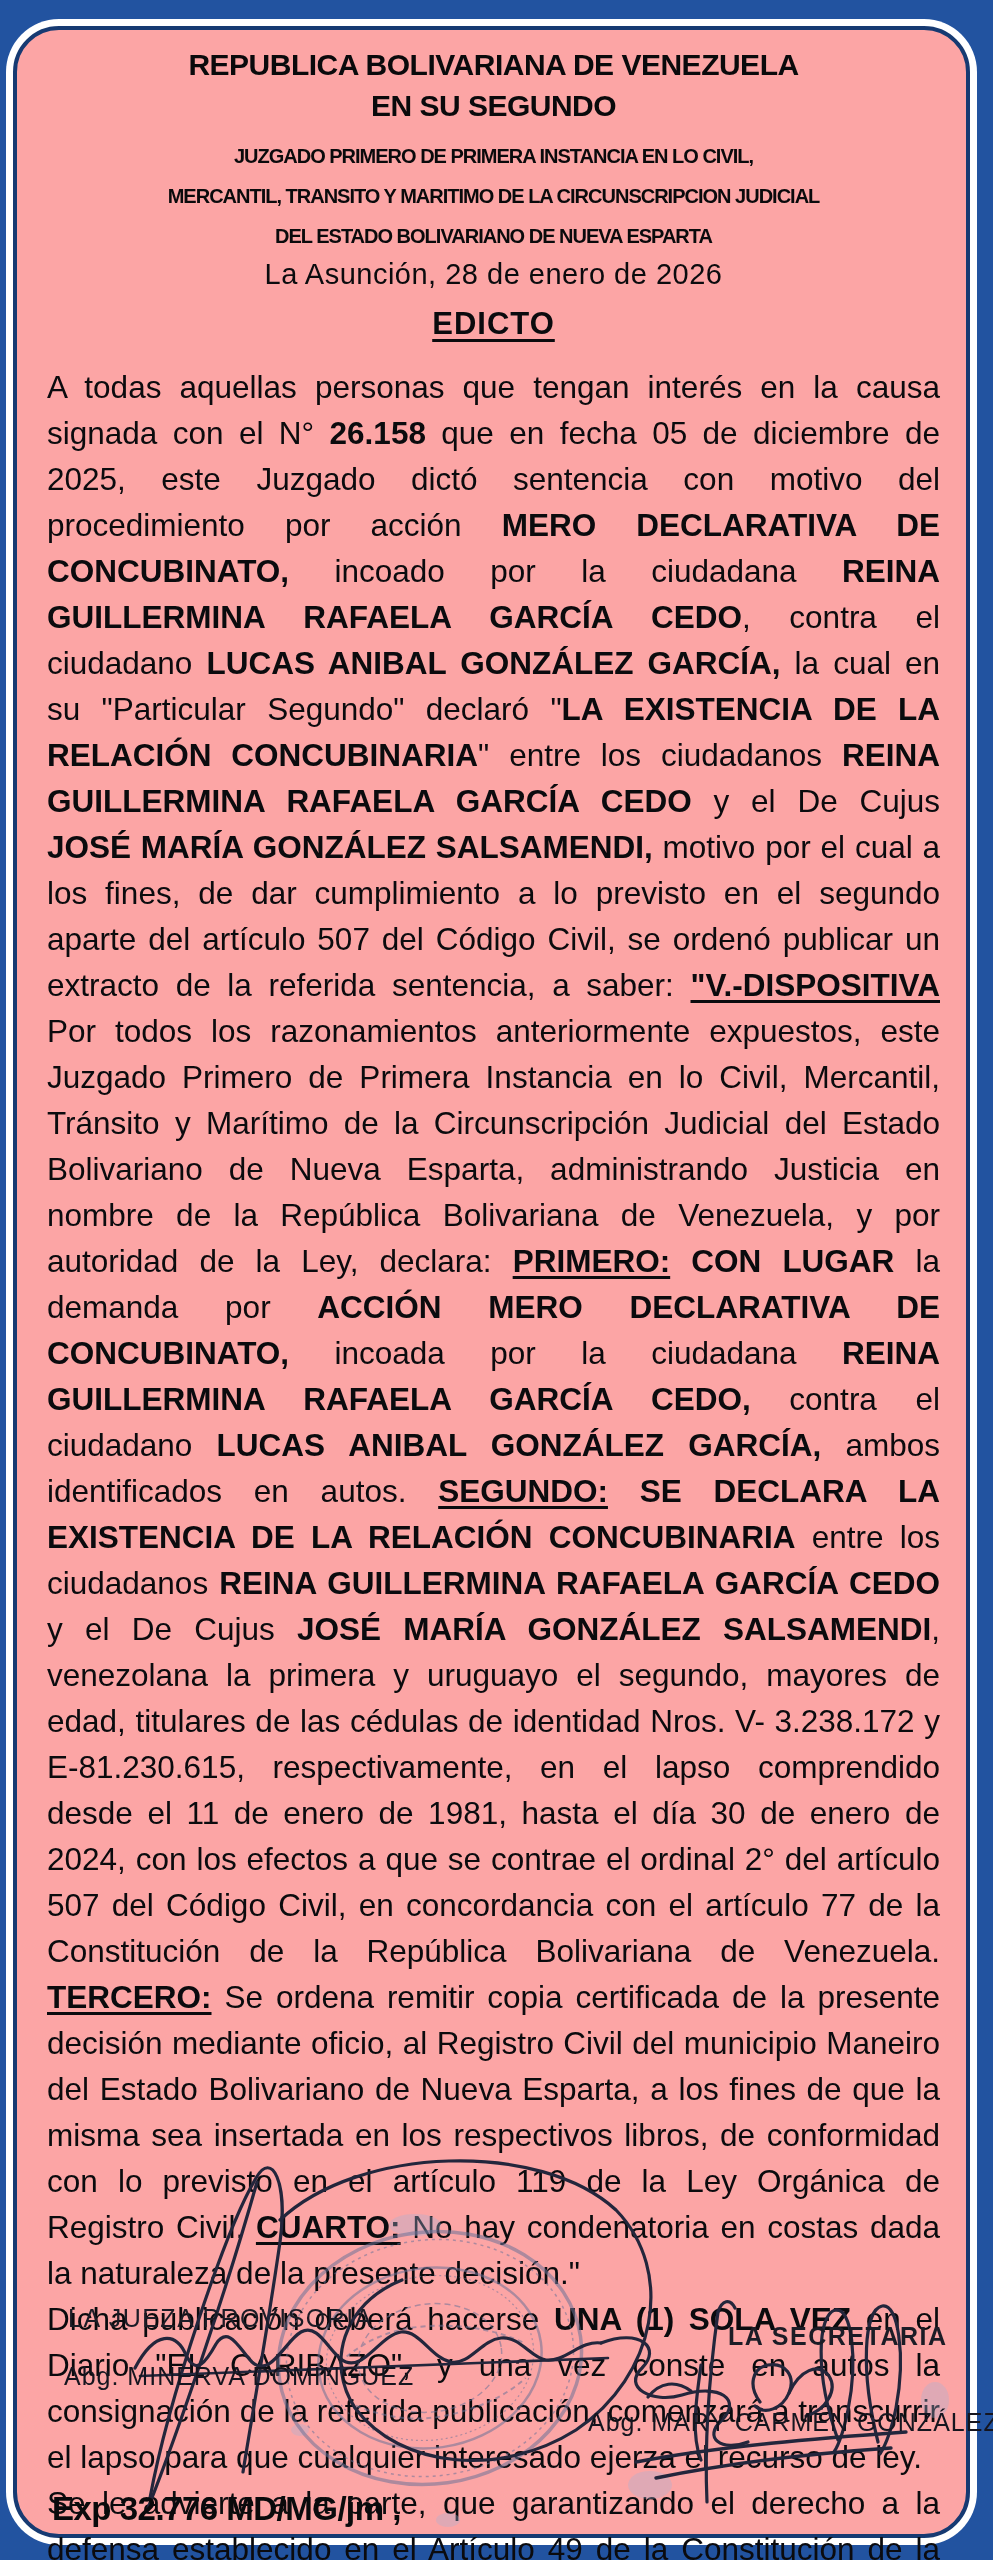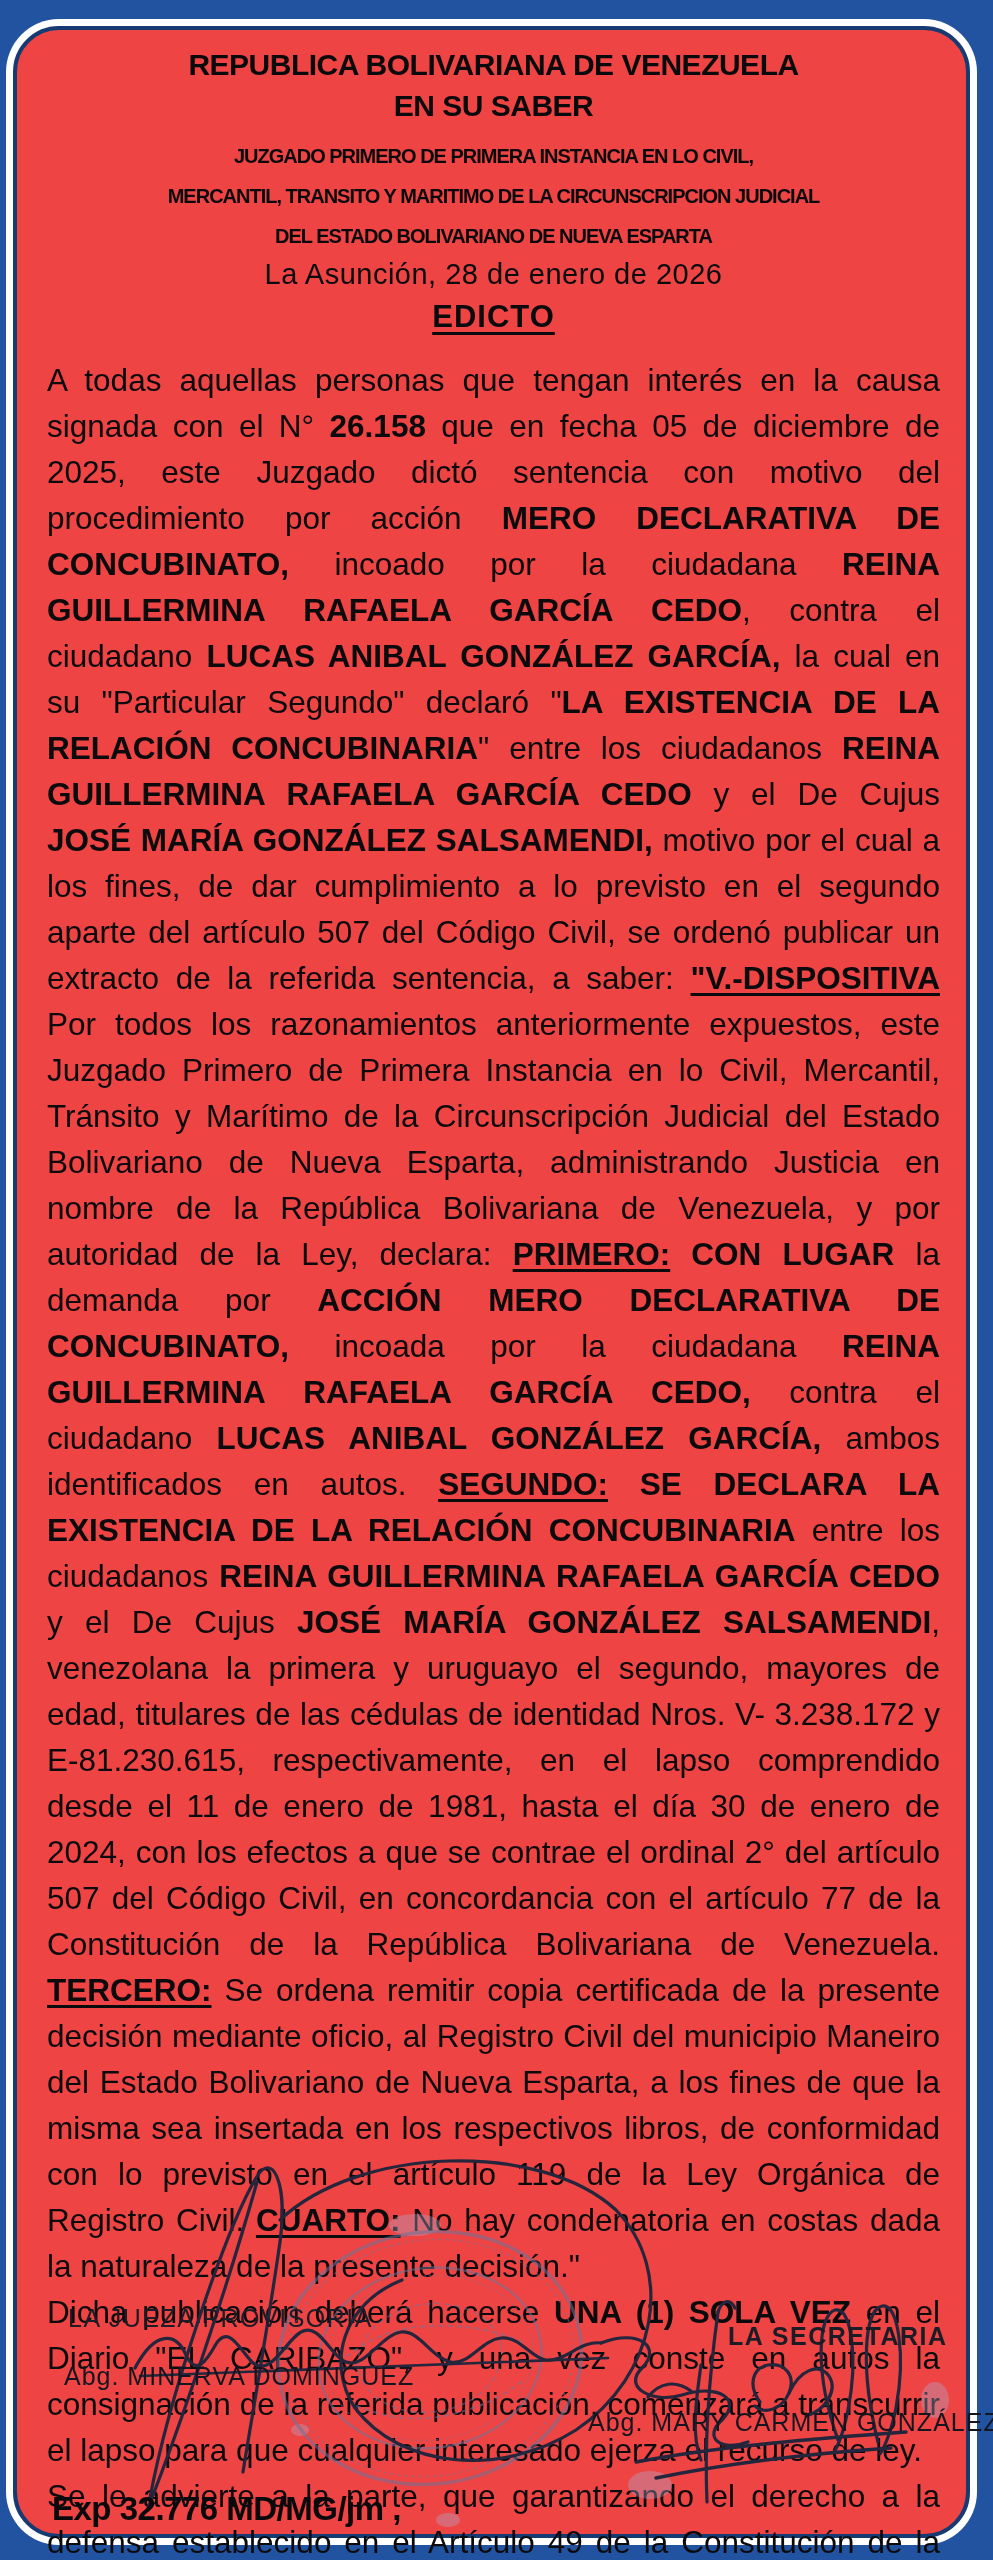--- a/index.html
+++ b/index.html
@@ -5,33 +5,33 @@
   html,body{margin:0;padding:0;}
   body{
     width:993px;height:2560px;position:relative;overflow:hidden;
     background:#2253a0;
     font-family:"Liberation Sans",sans-serif;
     color:#0b0b0e;
   }
   .card{
     position:absolute;left:13px;top:26px;width:957px;height:2512px;
     box-sizing:border-box;
-    background:#ef4444;
+    background:#fca5a5;
     border:4px solid #163a72;
     border-radius:46px;
     box-shadow:0 0 0 7px #ffffff;
   }
   .content{padding:14px 26px 0 30px;}
   .hdr{text-align:center;font-weight:bold;color:#0a0a0c;}
   .h-main{font-size:30px;line-height:41px;letter-spacing:-0.5px;}
   .h-gap{height:10px;}
   .h-court{font-size:20px;line-height:40px;letter-spacing:-1px;white-space:nowrap;}
   .h-date{font-size:29px;font-weight:normal;line-height:37px;text-align:center;letter-spacing:0.5px;}
   .h-edicto{
-    font-size:31px;line-height:40px;text-align:center;font-weight:bold;margin-top:4px;
+    font-size:31px;line-height:40px;text-align:center;font-weight:bold;margin-top:11px;
     letter-spacing:1px;
   }
   .h-saber{
     font-size:29px;line-height:40px;text-align:center;font-weight:normal;margin-top:3px;
     letter-spacing:1.5px;
   }
   .und{text-decoration:underline;text-decoration-thickness:3px;text-underline-offset:5px;}
   .body-text{margin-top:20px;font-size:31.5px;line-height:46px;text-align:justify;}
   .body-text p{margin:0;}
   .run-b{font-weight:bold;}
@@ -42,21 +42,21 @@
   .exp-line{font-size:33px;font-weight:bold;letter-spacing:-0.5px;color:#0a0a0c;}
   .sig-layer{position:absolute;left:0;top:2100px;width:993px;height:460px;pointer-events:none;}
 </style>
 </head>
 <body>
 
 <div class="card">
   <div class="content">
 
     <div class="hdr h-main">REPUBLICA BOLIVARIANA DE VENEZUELA</div>
-    <div class="hdr h-main">EN SU SABER</div>
+    <div class="hdr h-main">EN SU SEGUNDO</div>
     <div class="h-gap"></div>
     <div class="hdr h-court">JUZGADO PRIMERO DE PRIMERA INSTANCIA EN LO CIVIL,</div>
     <div class="hdr h-court">MERCANTIL, TRANSITO Y MARITIMO  DE LA CIRCUNSCRIPCION JUDICIAL</div>
     <div class="hdr h-court">DEL ESTADO BOLIVARIANO DE NUEVA ESPARTA</div>
     <div class="h-date">La Asunción, 28 de enero de 2026</div>
     <div class="h-edicto"><span class="und">EDICTO</span></div>
 
     <div class="body-text">
       <p><span>A todas aquellas personas que tengan interés en la causa signada con el N° </span><span class="run-b">26.158</span><span> que en fecha 05 de diciembre de 2025, este Juzgado dictó sentencia con motivo del procedimiento por acción </span><span class="run-b">MERO DECLARATIVA DE CONCUBINATO,</span><span> incoado por la ciudadana </span><span class="run-b">REINA GUILLERMINA RAFAELA GARCÍA CEDO</span><span>, contra el ciudadano </span><span class="run-b">LUCAS ANIBAL GONZÁLEZ GARCÍA,</span><span> la cual en su "Particular Segundo" declaró "</span><span class="run-b">LA EXISTENCIA DE LA RELACIÓN CONCUBINARIA</span><span>" entre los ciudadanos </span><span class="run-b">REINA GUILLERMINA RAFAELA GARCÍA CEDO</span><span> y el De Cujus </span><span class="run-b">JOSÉ MARÍA GONZÁLEZ SALSAMENDI,</span><span> motivo por el cual a los fines, de dar cumplimiento a lo previsto en el segundo aparte del artículo 507 del Código Civil, se ordenó publicar un extracto de la referida sentencia, a saber: </span><span class="run-b run-u">"V.-DISPOSITIVA </span><span>Por todos los razonamientos anteriormente expuestos, este Juzgado Primero de Primera Instancia en lo Civil, Mercantil, Tránsito y Marítimo de la Circunscripción Judicial del Estado Bolivariano de Nueva Esparta, administrando Justicia en nombre de la República Bolivariana de Venezuela, y por autoridad de la Ley, declara: </span><span class="run-b run-u">PRIMERO:</span><span> </span><span class="run-b">CON LUGAR</span><span> la demanda por </span><span class="run-b">ACCIÓN MERO DECLARATIVA DE CONCUBINATO,</span><span> incoada por la ciudadana </span><span class="run-b">REINA GUILLERMINA RAFAELA GARCÍA CEDO,</span><span> contra el ciudadano </span><span class="run-b">LUCAS ANIBAL GONZÁLEZ GARCÍA,</span><span> ambos identificados en autos. </span><span class="run-b run-u">SEGUNDO:</span><span> </span><span class="run-b">SE DECLARA LA EXISTENCIA DE LA RELACIÓN CONCUBINARIA</span><span> entre los ciudadanos </span><span class="run-b">REINA GUILLERMINA RAFAELA GARCÍA CEDO</span><span> y el De Cujus </span><span class="run-b">JOSÉ MARÍA GONZÁLEZ SALSAMENDI</span><span>, venezolana la primera y uruguayo el segundo, mayores de edad, titulares de las cédulas de identidad Nros. V- 3.238.172 y E-81.230.615, respectivamente, en el lapso comprendido desde el 11 de enero de 1981, hasta el día 30 de enero de 2024, con los efectos a que se contrae el ordinal 2° del artículo 507 del Código Civil, en concordancia con el artículo 77 de la Constitución de la República Bolivariana de Venezuela. </span><span class="run-b run-u">TERCERO:</span><span> Se ordena remitir copia certificada de la presente decisión mediante oficio, al Registro Civil del municipio Maneiro del Estado Bolivariano de Nueva Esparta, a los fines de que la misma sea insertada en los respectivos libros, de conformidad con lo previsto en el artículo 119 de la Ley Orgánica de Registro Civil. </span><span class="run-b run-u">CUARTO:</span><span> No hay condenatoria en costas dada la naturaleza de la presente decisión."</span></p>
       <p><span>Dicha publicación deberá hacerse </span><span class="run-b">UNA (1) SOLA VEZ</span><span> en el Diario "EL CARIBAZO", y una vez conste en autos la consignación de la referida publicación, comenzará a transcurrir el lapso para que cualquier interesado ejerza el recurso de ley.</span></p>

